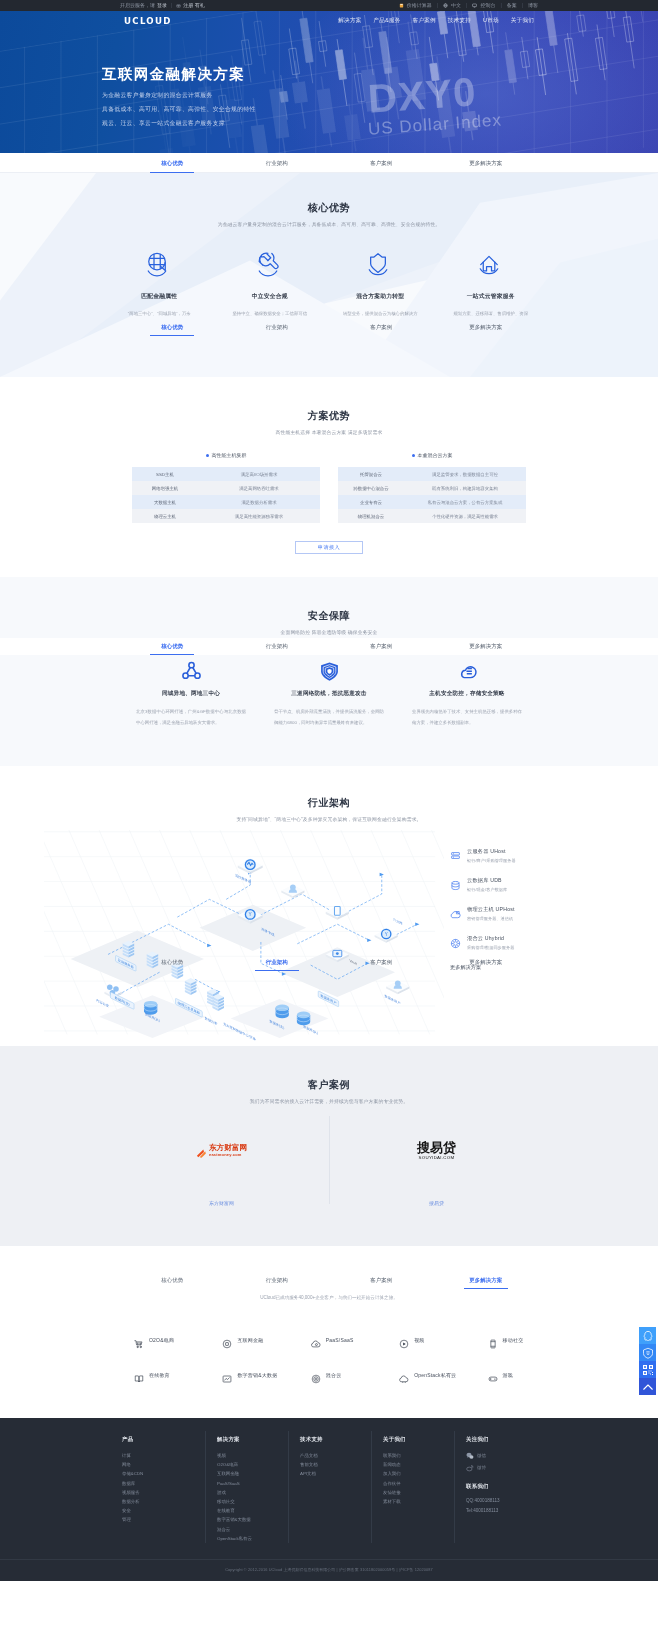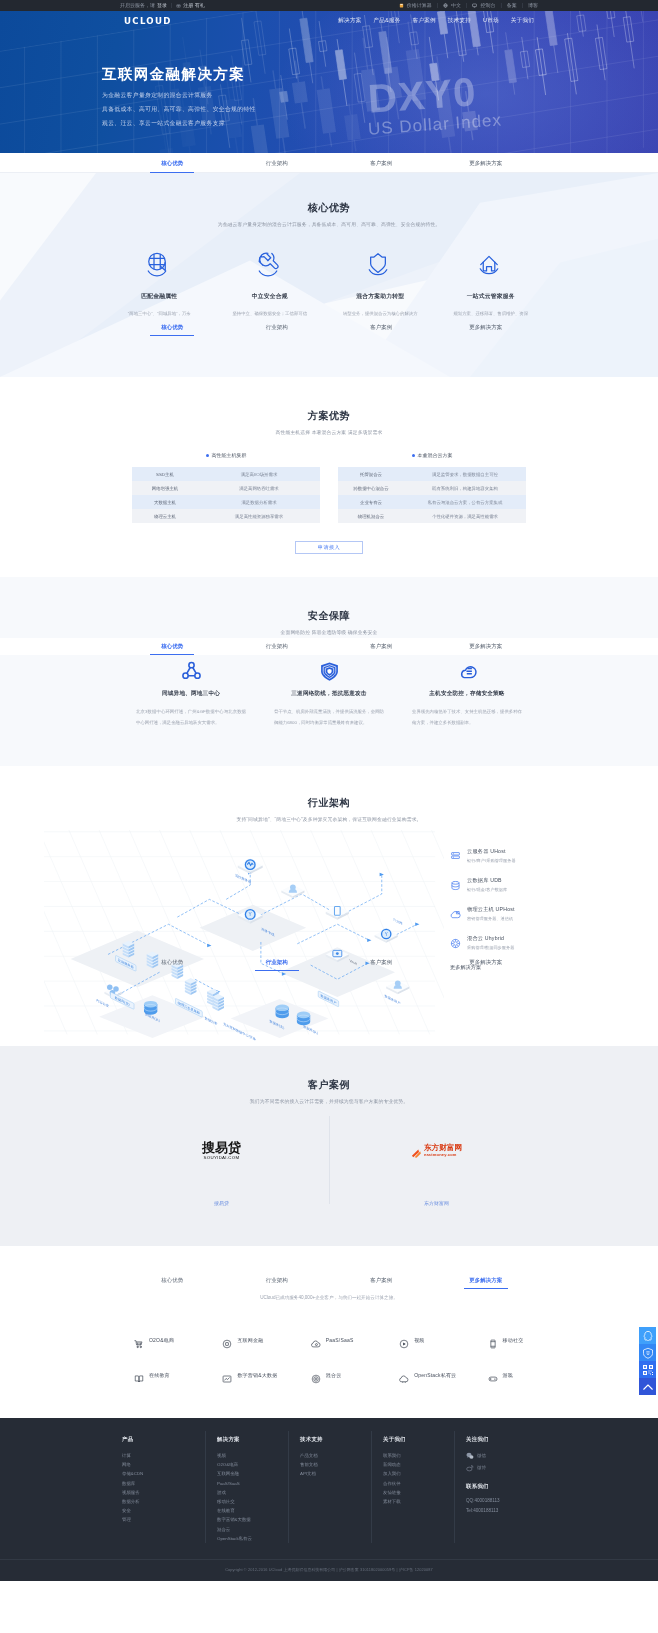--- a/index.html
+++ b/index.html
@@ -859,41 +859,41 @@
       </div>
     </div>
   </div>
 
   <div class="sec cases">
     <div class="sec-title">客户案例</div>
     <div class="sec-sub">我们为不同需求的接入云计算需要，并持续为您与客户方案的专业优势。</div>
     <div class="case-grid">
       <div class="case-cell">
         <div class="case-logo">
-          <div class="lg-sy">
-              <b>搜易贷</b>
-              <i>SOUYIDAI.COM</i>
-            </div>
-        </div>
-        <div class="case-label">搜易贷</div>
-      </div>
-      <div class="case-cell">
-        <div class="case-logo">
           <div class="lg-df">
             <span class="arrow"><svg viewBox="0 0 24 24" width="11" height="11">
                   <path d="M2 17 16 3l1.5 5.5L5 20z" fill="#f04f1d"></path>
                   <path d="M8 20 20 7l1.5 5L12 21z" fill="#f8812e"></path>
                 </svg></span>
             <span class="t">
                 <b>东方财富网</b>
                 <i>eastmoney.com</i>
               </span>
           </div>
         </div>
         <div class="case-label">东方财富网</div>
+      </div>
+      <div class="case-cell">
+        <div class="case-logo">
+          <div class="lg-sy">
+              <b>搜易贷</b>
+              <i>SOUYIDAI.COM</i>
+            </div>
+        </div>
+        <div class="case-label">搜易贷</div>
       </div>
     </div>
   </div>
 
   <div class="sec more">
     <div class="tabnav">
       <div class="inner">
         <div class="tab">核心优势</div>
         <div class="tab">行业架构</div>
         <div class="tab">客户案例</div>

